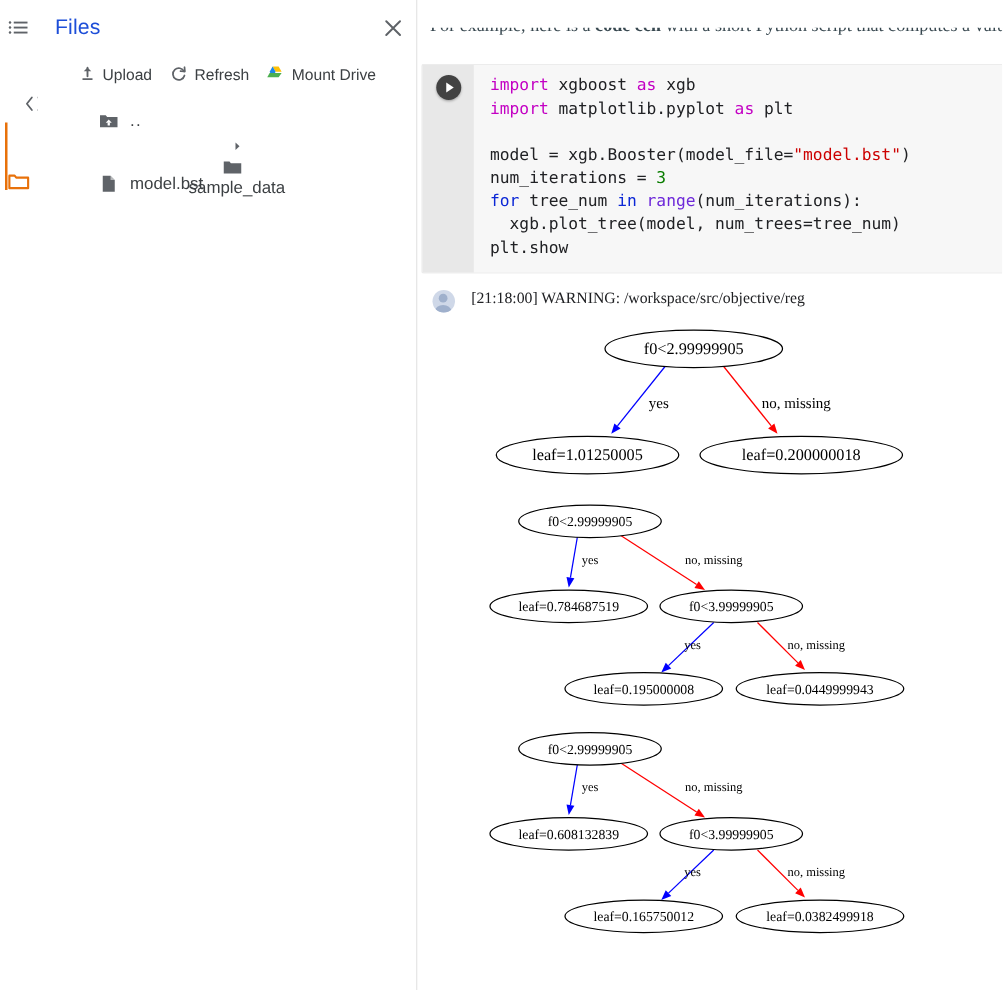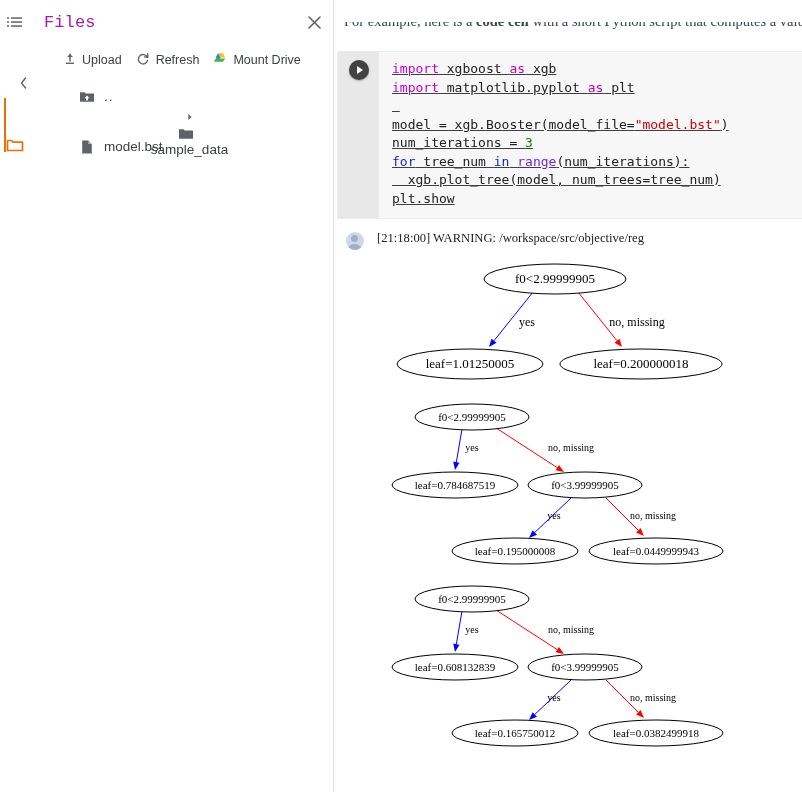--- a/index.html
+++ b/index.html
@@ -23,21 +23,21 @@
   }
 
   
   .files-panel{
     width:303px;flex:0 0 303px;background:#fff;position:relative;
     border-right:1px solid #e0e0e0;
   }
   .files-header{
     display:flex;align-items:center;height:44px;padding:0 4px 0 14px;
   }
-  .files-title{font-size:17px;color:#a21caf;font-weight:400;letter-spacing:.1px;font-family:Liberation Mono, monospace;}
+  .files-title{font-size:17px;color:#1d4ed8;font-weight:400;letter-spacing:.1px;}
   .files-close{
     margin-left:auto;width:30px;height:30px;display:flex;align-items:center;
     justify-content:center;color:#5f6368;border-radius:50%;
   }
   .files-toolbar{
     display:flex;align-items:center;gap:14px;padding:2px 0 0 32px;height:26px;
   }
   .tb-item{display:flex;align-items:flex-end;gap:5px;font-size:12.5px;color:#3c4043;white-space:nowrap;}
   .tb-ico{width:15px;height:15px;display:flex;align-items:center;justify-content:center;color:#5f6368;}
 
@@ -64,21 +64,21 @@
   .md-clipped{
     height:17px;overflow:hidden;position:relative;padding-left:10px;
   }
   .md-clipped-inner{
     position:absolute;top:-9px;left:10px;white-space:nowrap;
     font-size:14.5px;color:#37474f;font-family:"Liberation Serif",serif;
   }
   .md-clipped-inner b{font-weight:700;}
 
   
-  .cell{position:relative;margin-top:12px;text-decoration:underline;}
+  .cell{position:relative;margin-top:12px;}
   .cell-body{
     display:flex;background:#f7f7f7;border:1px solid #ececec;border-right:none;
     margin-left:3px;border-radius:2px 0 0 2px;
   }
   .gutter{
     width:41px;flex:0 0 41px;background:#e8e8e8;padding-top:8px;
     display:flex;justify-content:center;align-items:flex-start;
   }
   .run-btn{
     width:20px;height:20px;border-radius:50%;background:#424242;

